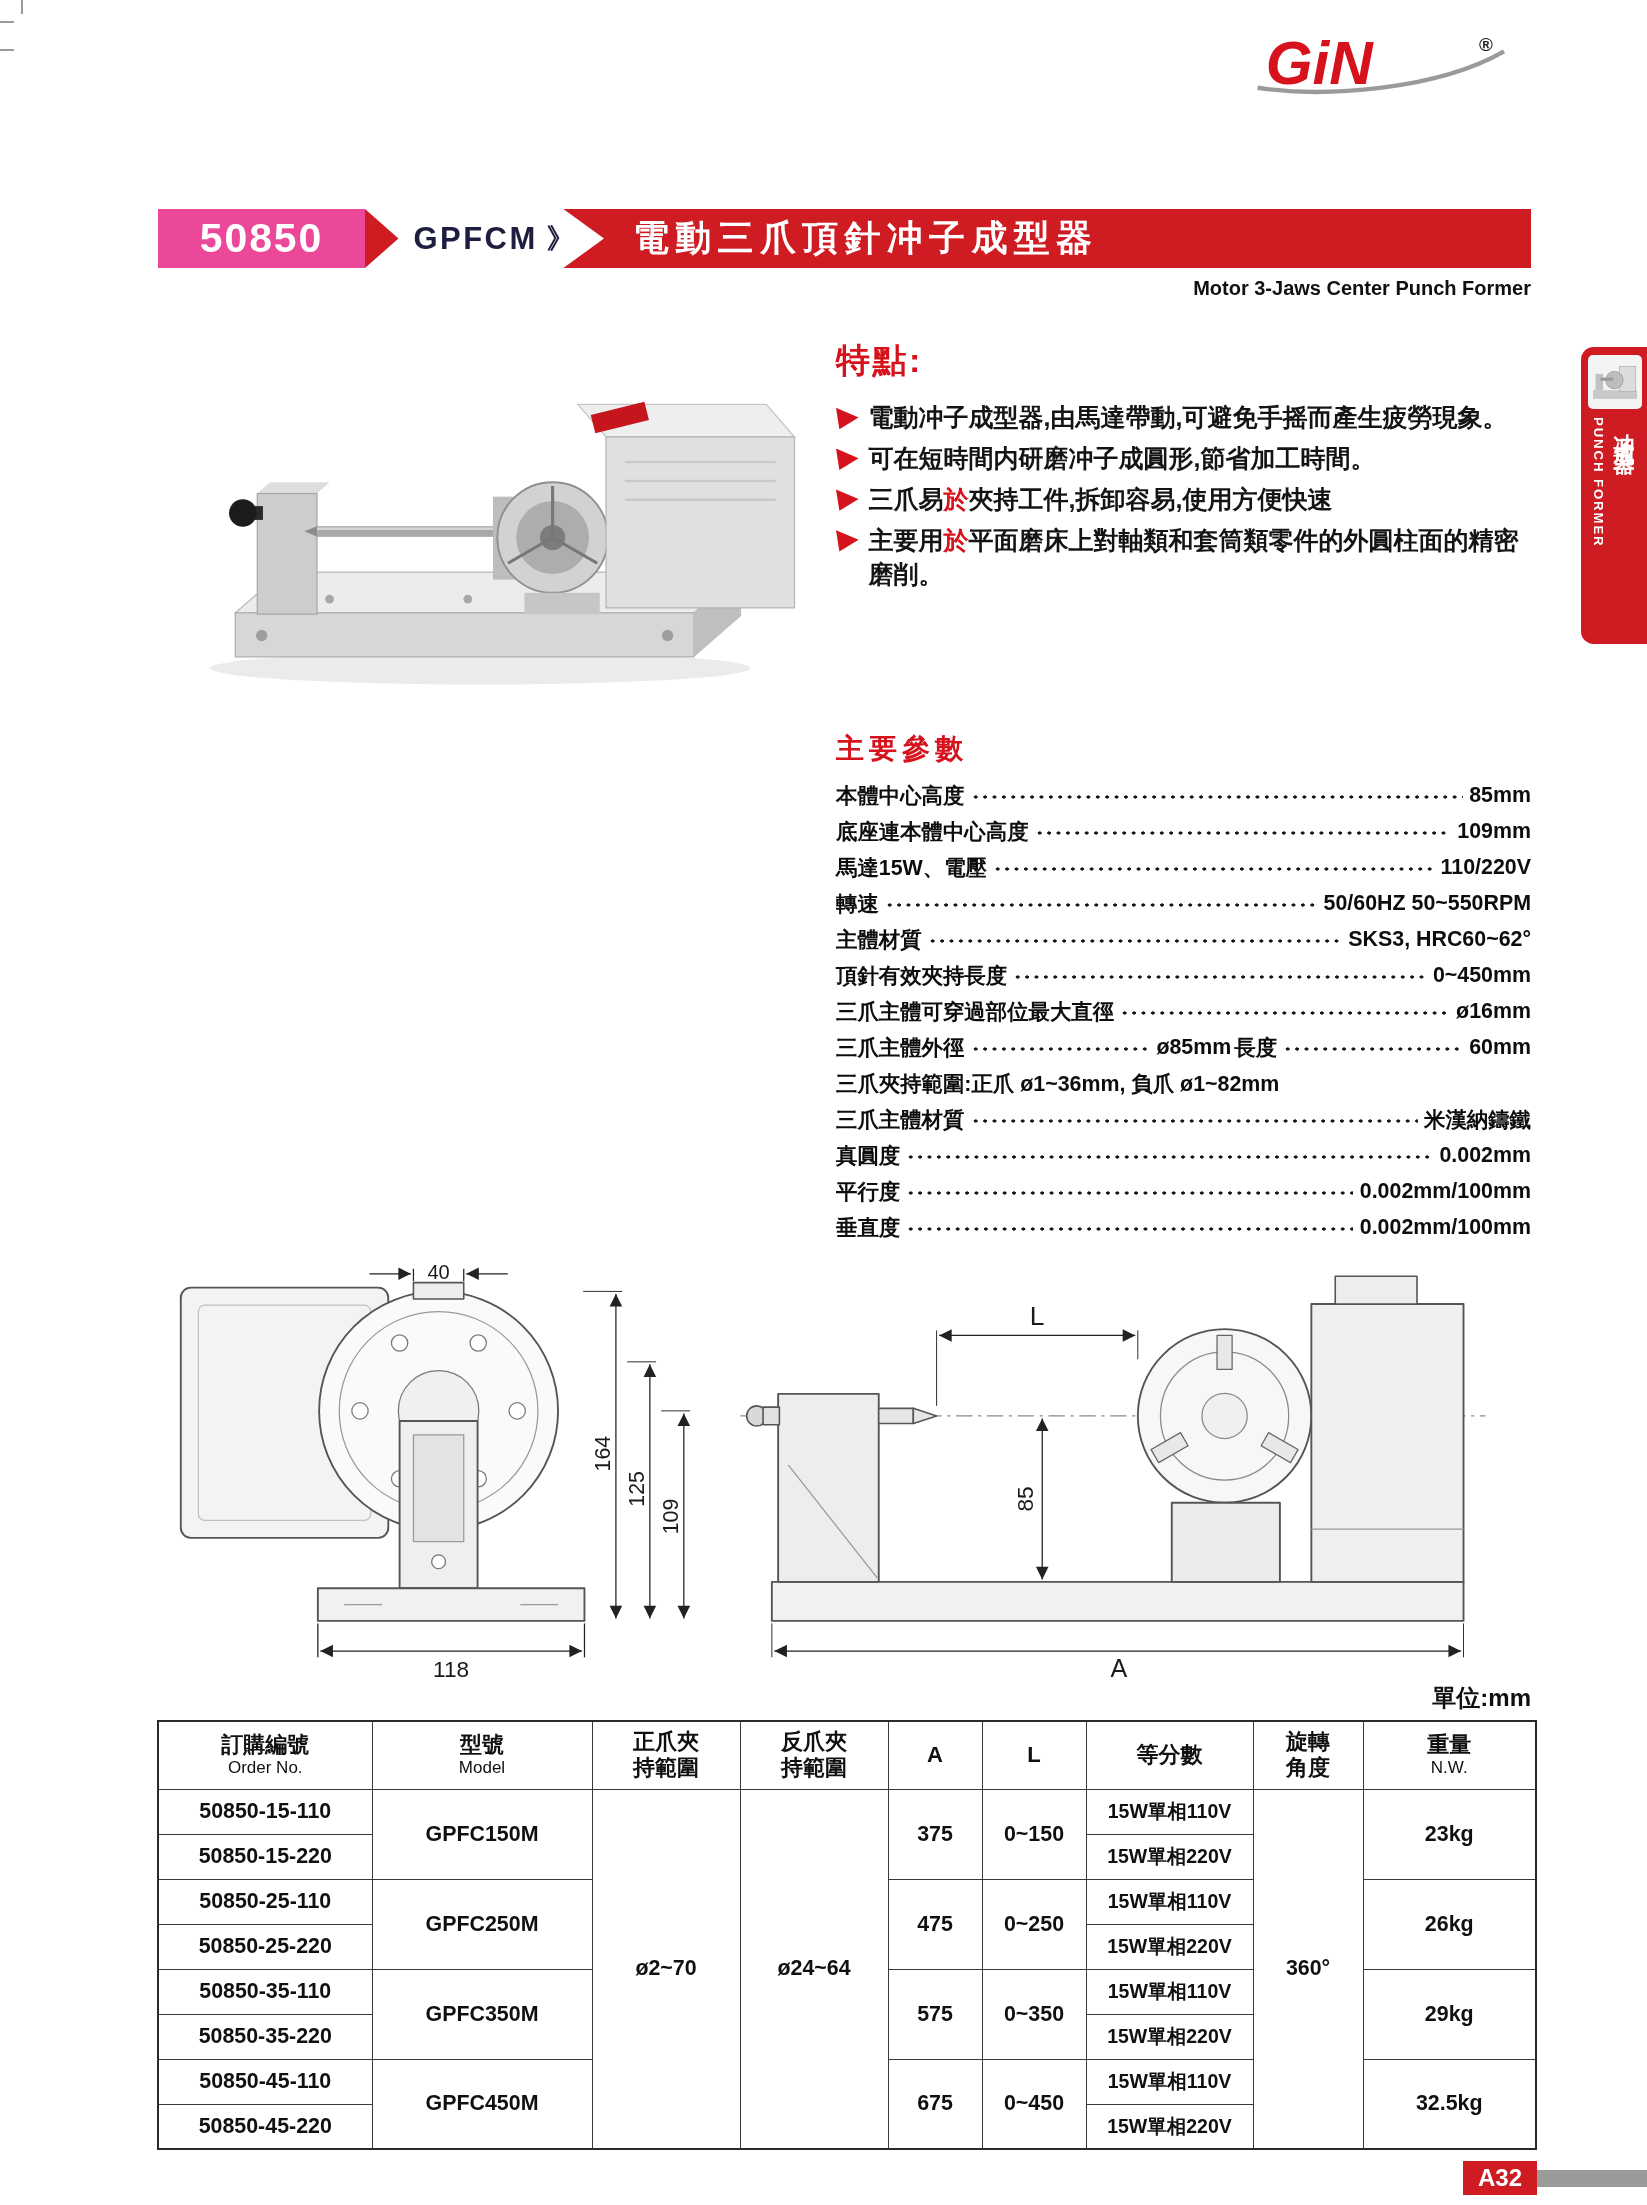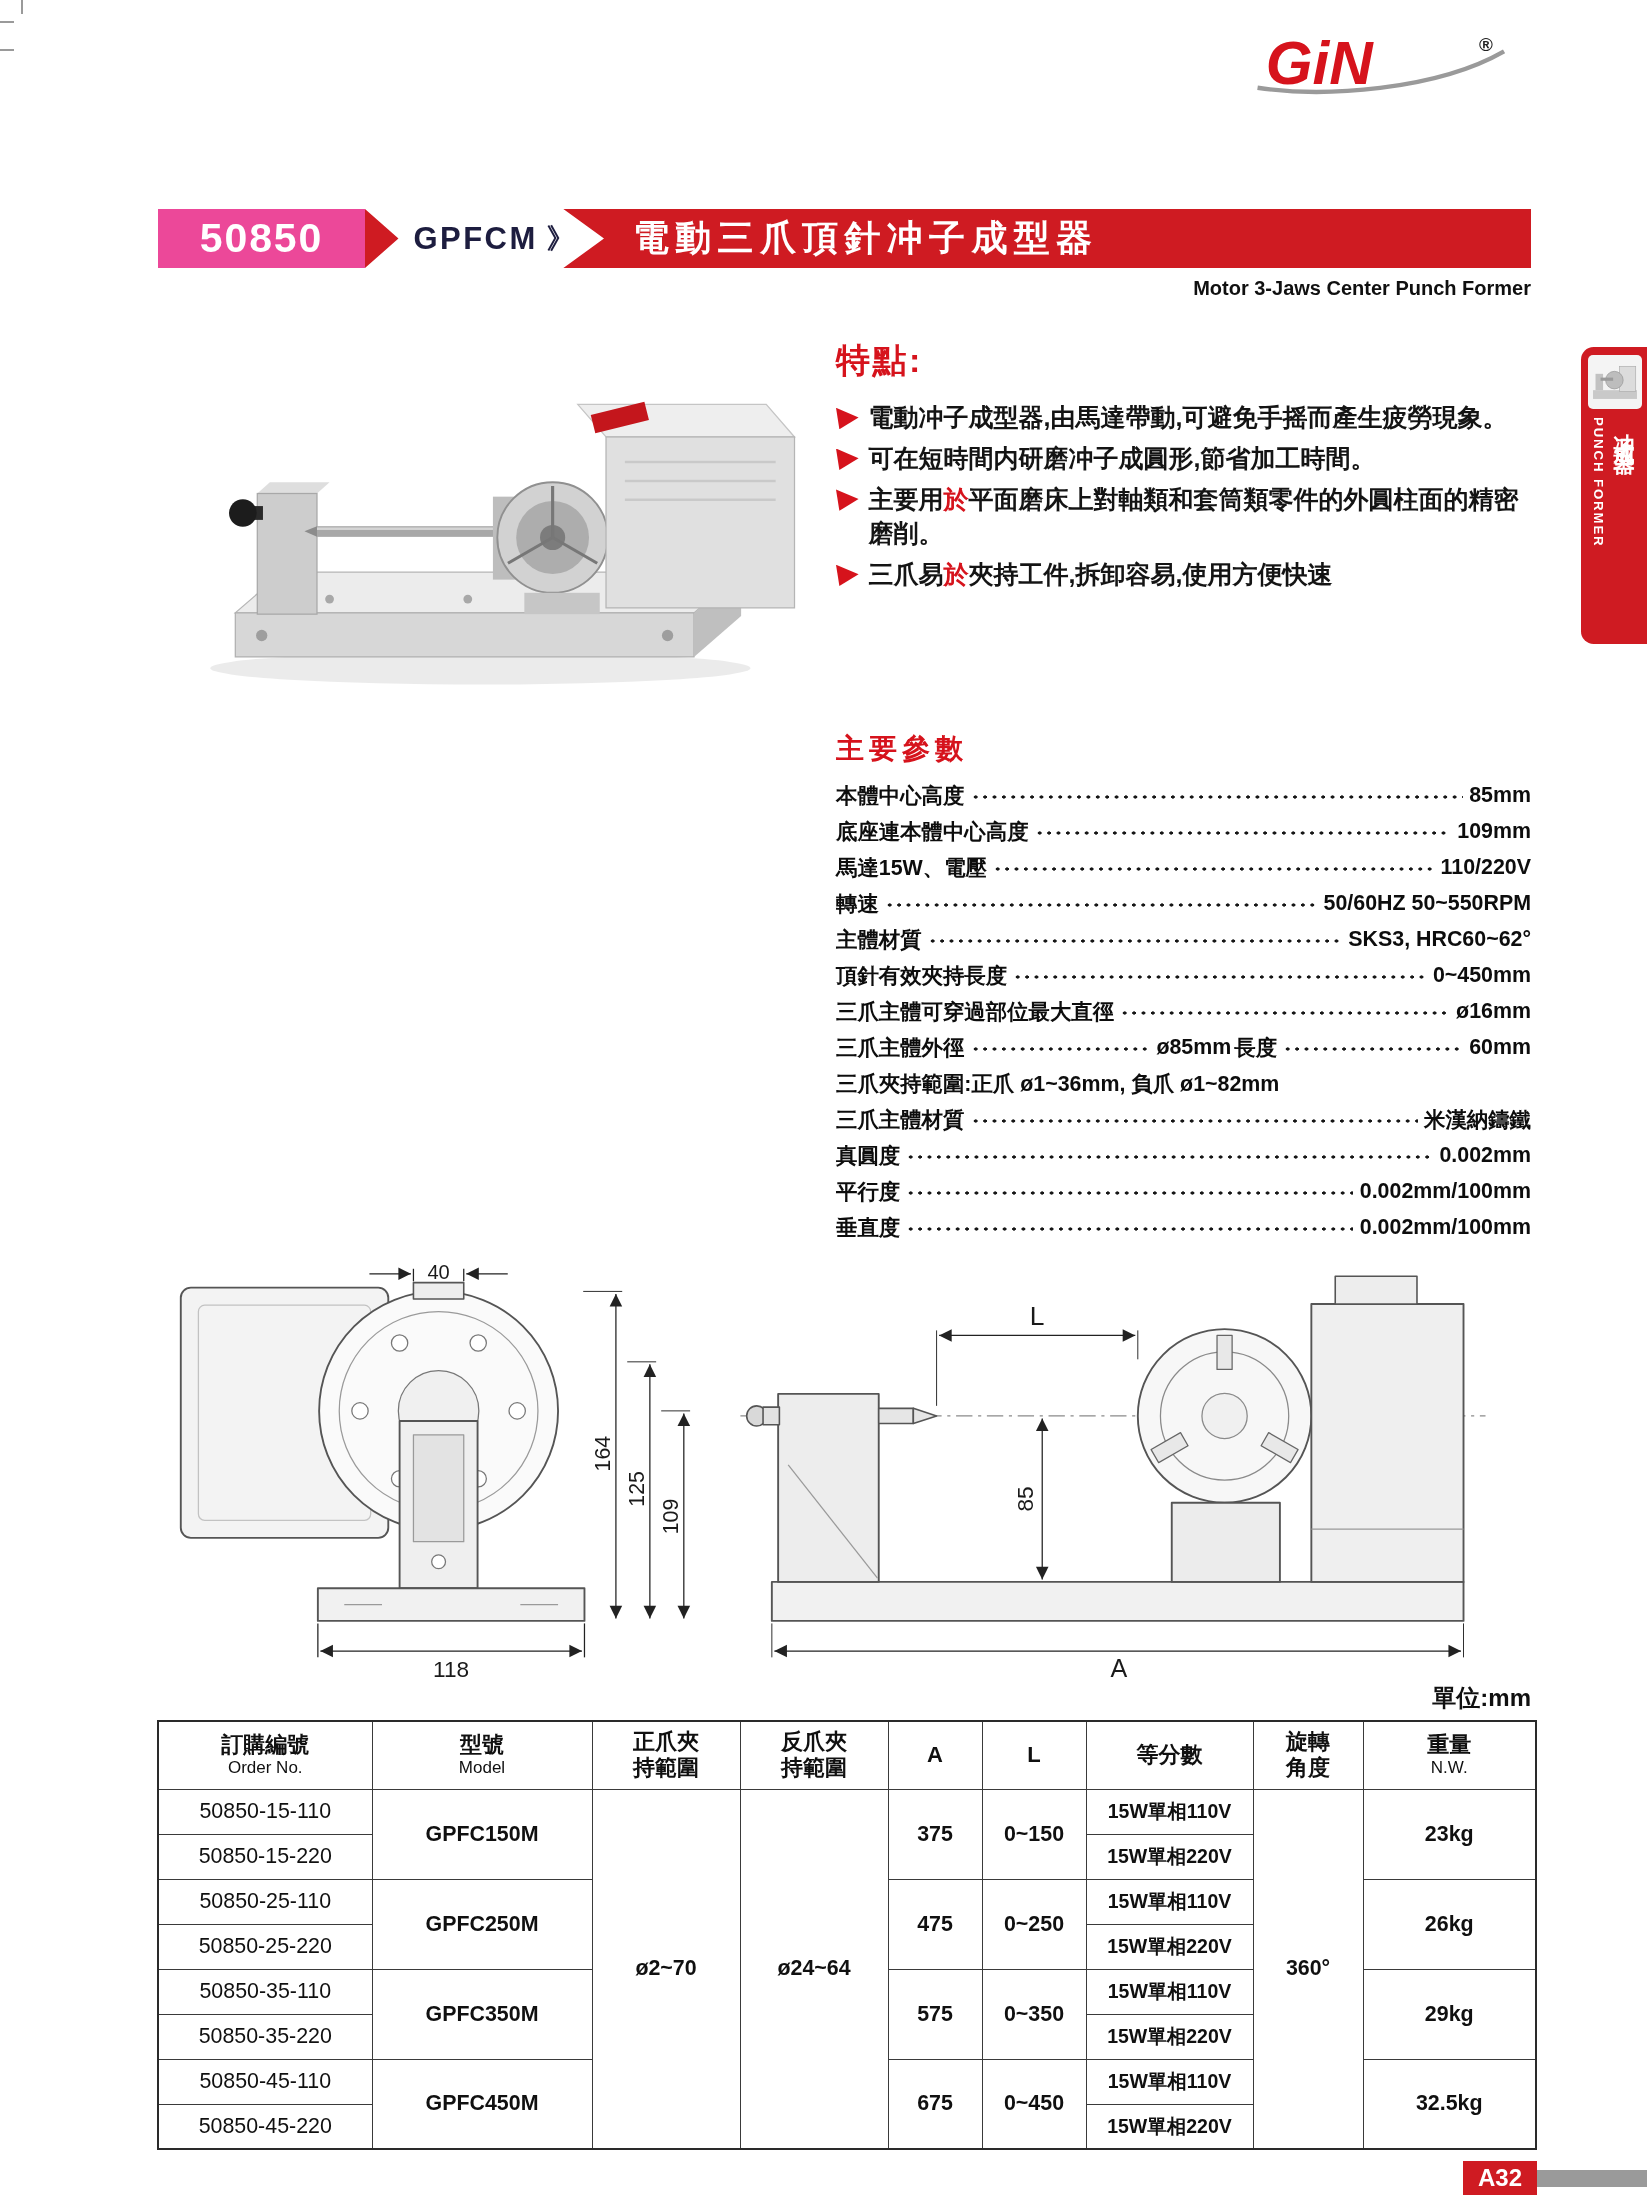--- a/index.html
+++ b/index.html
@@ -63,21 +63,21 @@
 
   .unit-label { position:absolute; right:117px; top:1682px; font-size:24px; font-weight:bold; color:#101010; }
 
   
   .spec-table-wrap { position:absolute; left:157px; top:1720px; }
   table.spec-table { border-collapse:collapse; width:1377px; table-layout:fixed; border:2.5px solid #2a2a2a; }
   .spec-table th, .spec-table td { border:1.3px solid #3a3a3a; text-align:center; vertical-align:middle; padding:2.5px 3.8px;font-weight:bold; }
   .spec-table th { height:68px; font-size:22px; font-weight:bold; color:#101010; line-height:1.2; }
   .spec-table th .en { display:block; font-size:17px; font-weight:normal; }
   .spec-table tbody td { height:45px; font-size:21.4px; color:#101010; }
-  .spec-table td.order { font-weight:normal; }
+  .spec-table td.order { font-weight:bold; }
   .spec-table td.div-cell { font-size:19.5px; }
 
   
   .footer { position:absolute; right:0; top:2161px; display:flex; align-items:center; }
   .page-num { width:74px; height:34px; background:#cf1b22; color:#fff; font-size:24px; font-weight:bold;
     display:flex; align-items:center; justify-content:center; }
   .footer-bar { width:111px; height:17px; background:#9a9a9a; }
 </style>
 </head>
 <body>
@@ -162,25 +162,25 @@
     <div class="feature-item">
       <span class="bullet"></span>
       <span class="feature-text"><span>電動冲子成型器,由馬達帶動,可避免手摇而產生疲勞現象。</span><span class="red"></span><span></span></span>
     </div>
     <div class="feature-item">
       <span class="bullet"></span>
       <span class="feature-text"><span>可在短時間内研磨冲子成圓形,節省加工時間。</span><span class="red"></span><span></span></span>
     </div>
     <div class="feature-item">
       <span class="bullet"></span>
-      <span class="feature-text"><span>主要用</span><span class="red">於</span><span>平面磨床上對軸類和套筒類零件的外圓柱面的精密磨削。</span></span>
+      <span class="feature-text"><span>三爪易</span><span class="red">於</span><span>夾持工件,拆卸容易,使用方便快速</span></span>
     </div>
     <div class="feature-item">
       <span class="bullet"></span>
-      <span class="feature-text"><span>三爪易</span><span class="red">於</span><span>夾持工件,拆卸容易,使用方便快速</span></span>
+      <span class="feature-text"><span>主要用</span><span class="red">於</span><span>平面磨床上對軸類和套筒類零件的外圓柱面的精密磨削。</span></span>
     </div>
   </div>
 
   <div class="specs">
     <div class="specs-heading">主要參數</div>
 
     <div class="spec-row">
       <span>本體中心高度</span>
       <span class="leader"></span>
       <span class="val">85mm</span>

